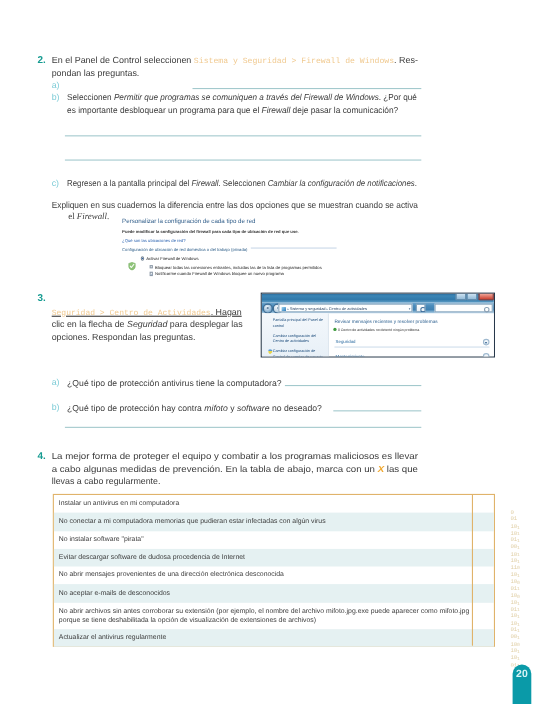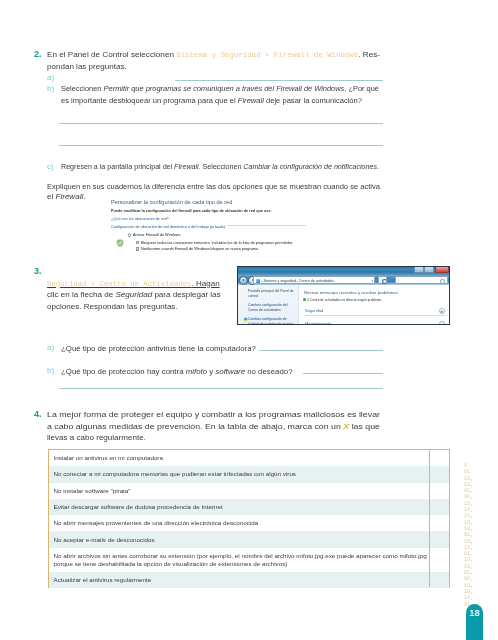--- a/index.html
+++ b/index.html
@@ -93,21 +93,21 @@
   <div class="abs sub" style="left:47px;top:83.5px;">b)</div>
   <div class="abs txt s fit" style="left: 61px; top: 83px; transform: scaleX(0.947442);"><span>Seleccionen </span><span class="ital">Permitir que programas se comuniquen a través del Firewall de Windows</span><span>. ¿Por qué</span></div>
   <div class="abs txt s fit" style="left: 61px; top: 95px; transform: scaleX(0.965469);"><span>es importante desbloquear un programa para que el </span><span class="ital">Firewall</span><span> deje pasar la comunicación?</span></div>
   <div class="ansline" style="left:59px;top:123px;width:324px;"></div>
   <div class="ansline" style="left:59px;top:145px;width:324px;"></div>
 
   <div class="abs sub" style="left:47px;top:161.5px;">c)</div>
   <div class="abs txt s fit" style="left: 61px; top: 161px; transform: scaleX(0.907033);"><span>Regresen a la pantalla principal del </span><span class="ital">Firewall</span><span>. Seleccionen </span><span class="ital">Cambiar la configuración de notificaciones</span><span>.</span></div>
 
   <div class="abs txt fit" style="left: 47px; top: 181px; transform: scaleX(0.93989);">Expliquen en sus cuadernos la diferencia entre las dos opciones que se muestran cuando se activa</div>
-  <div class="abs txt" style="left:47px;top:191px;"><span>el </span><span class="ital">Firewall</span><span>.</span></div>
+  <div class="abs txt" style="left:62px;top:191px;font-family:Liberation Serif, serif;"><span>el </span><span class="ital">Firewall</span><span>.</span></div>
 
   <div class="abs shot1" style="left:108px;top:196px;width:208px;height:60px;">
     <div class="s1-title">Personalizar la configuración de cada tipo de red</div>
     <div class="s1-sub">Puede modificar la configuración del firewall para cada tipo de ubicación de red que use.</div>
     <div class="s1-link">¿Qué son las ubicaciones de red?</div>
     <div class="s1-sec"><span>Configuración de ubicación de red doméstica o del trabajo (privada)</span><span class="s1-rule"></span></div>
     <div class="s1-shield">
       <svg viewBox="0 0 16 16" width="8" height="8">
           <path d="M8 1 L14 3 L14 8 C14 12 11 14.5 8 15.5 C5 14.5 2 12 2 8 L2 3 Z" fill="#7fbb66" stroke="#63a44d" stroke-width="0.8"></path>
           <path d="M4.8 8 L6.9 10.4 L11.3 4.8" fill="none" stroke="#f3faf1" stroke-width="2" stroke-linecap="round" stroke-linejoin="round"></path>
@@ -205,15 +205,15 @@
       <div class="bl">01<span class="b3">1</span></div>
       <div class="bl">10<span class="b3">1</span></div>
       <div class="bl">10<span class="b3">1</span></div>
       <div class="bl">01<span class="b3">1</span></div>
       <div class="bl">00<span class="b3">1</span></div>
       <div class="bl">10<span class="b3">0</span></div>
       <div class="bl">10<span class="b3">1</span></div>
       <div class="bl">10<span class="b3">1</span></div>
       <div class="bl">01<span class="b3">1</span></div>
     </div>
-  <div class="pagetab"><span>18</span></div>
+  <div class="pagetab"><span>20</span></div>
 
 </div>
 
 </body></html>

